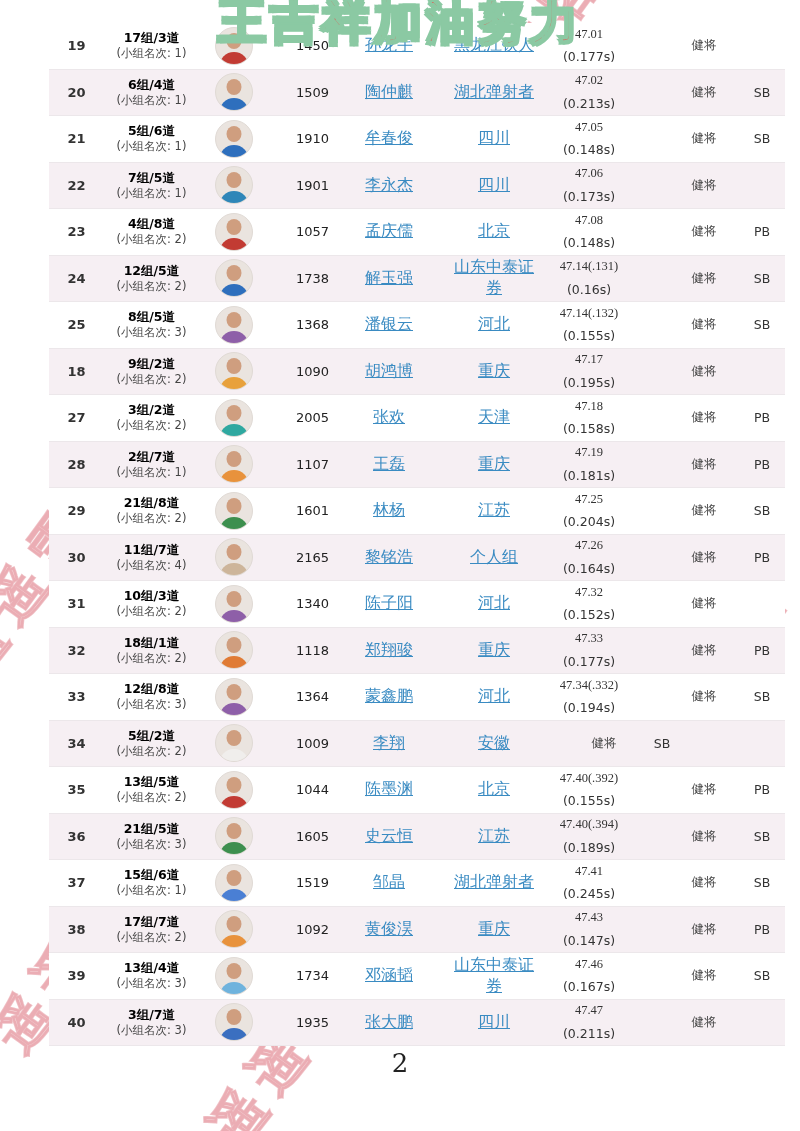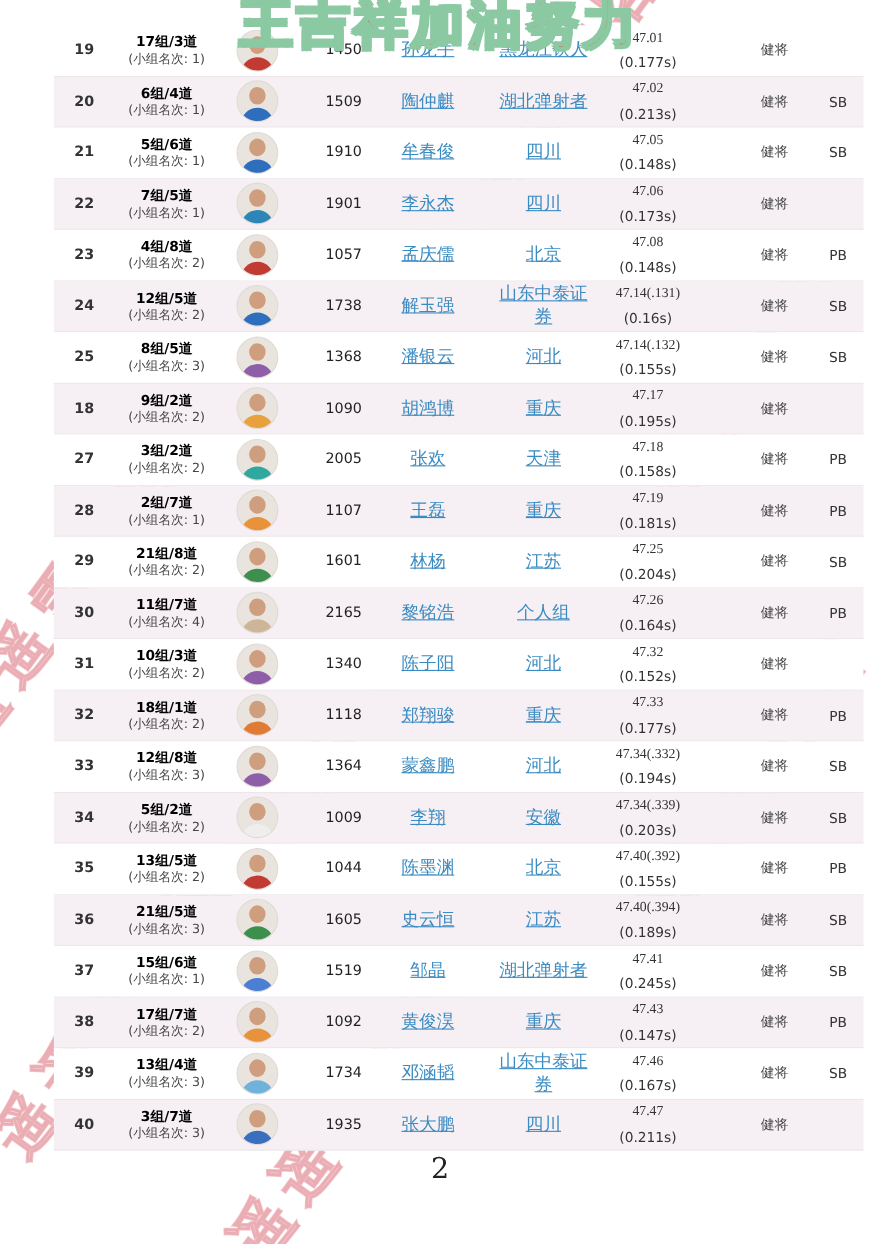--- a/index.html
+++ b/index.html
@@ -447,24 +447,20 @@
         </div>
         <div class="cell c-photo">
           <div class="avatar">
             <div class="avatar-head"></div>
             <div class="avatar-body" style="background: rgb(240, 238, 236);"></div>
           </div>
         </div>
         <div class="cell c-bib">1009</div>
         <div class="cell c-name"><a class="lnk">李翔</a></div>
         <div class="cell c-team"><a class="lnk">安徽</a></div>
-        <div class="cell c-time">
-          <div class="t1">47.34(.339)</div>
-          <div class="t2">(0.203s)</div>
-        </div>
         <div class="cell c-spacer"></div>
         <div class="cell c-grade">健将</div>
         <div class="cell c-note">SB</div>
       </div>
       <div class="row">
         <div class="cell c-rank">35</div>
         <div class="cell c-group">
           <div class="g1">13组/5道</div>
           <div class="g2">(小组名次: 2)</div>
         </div>

